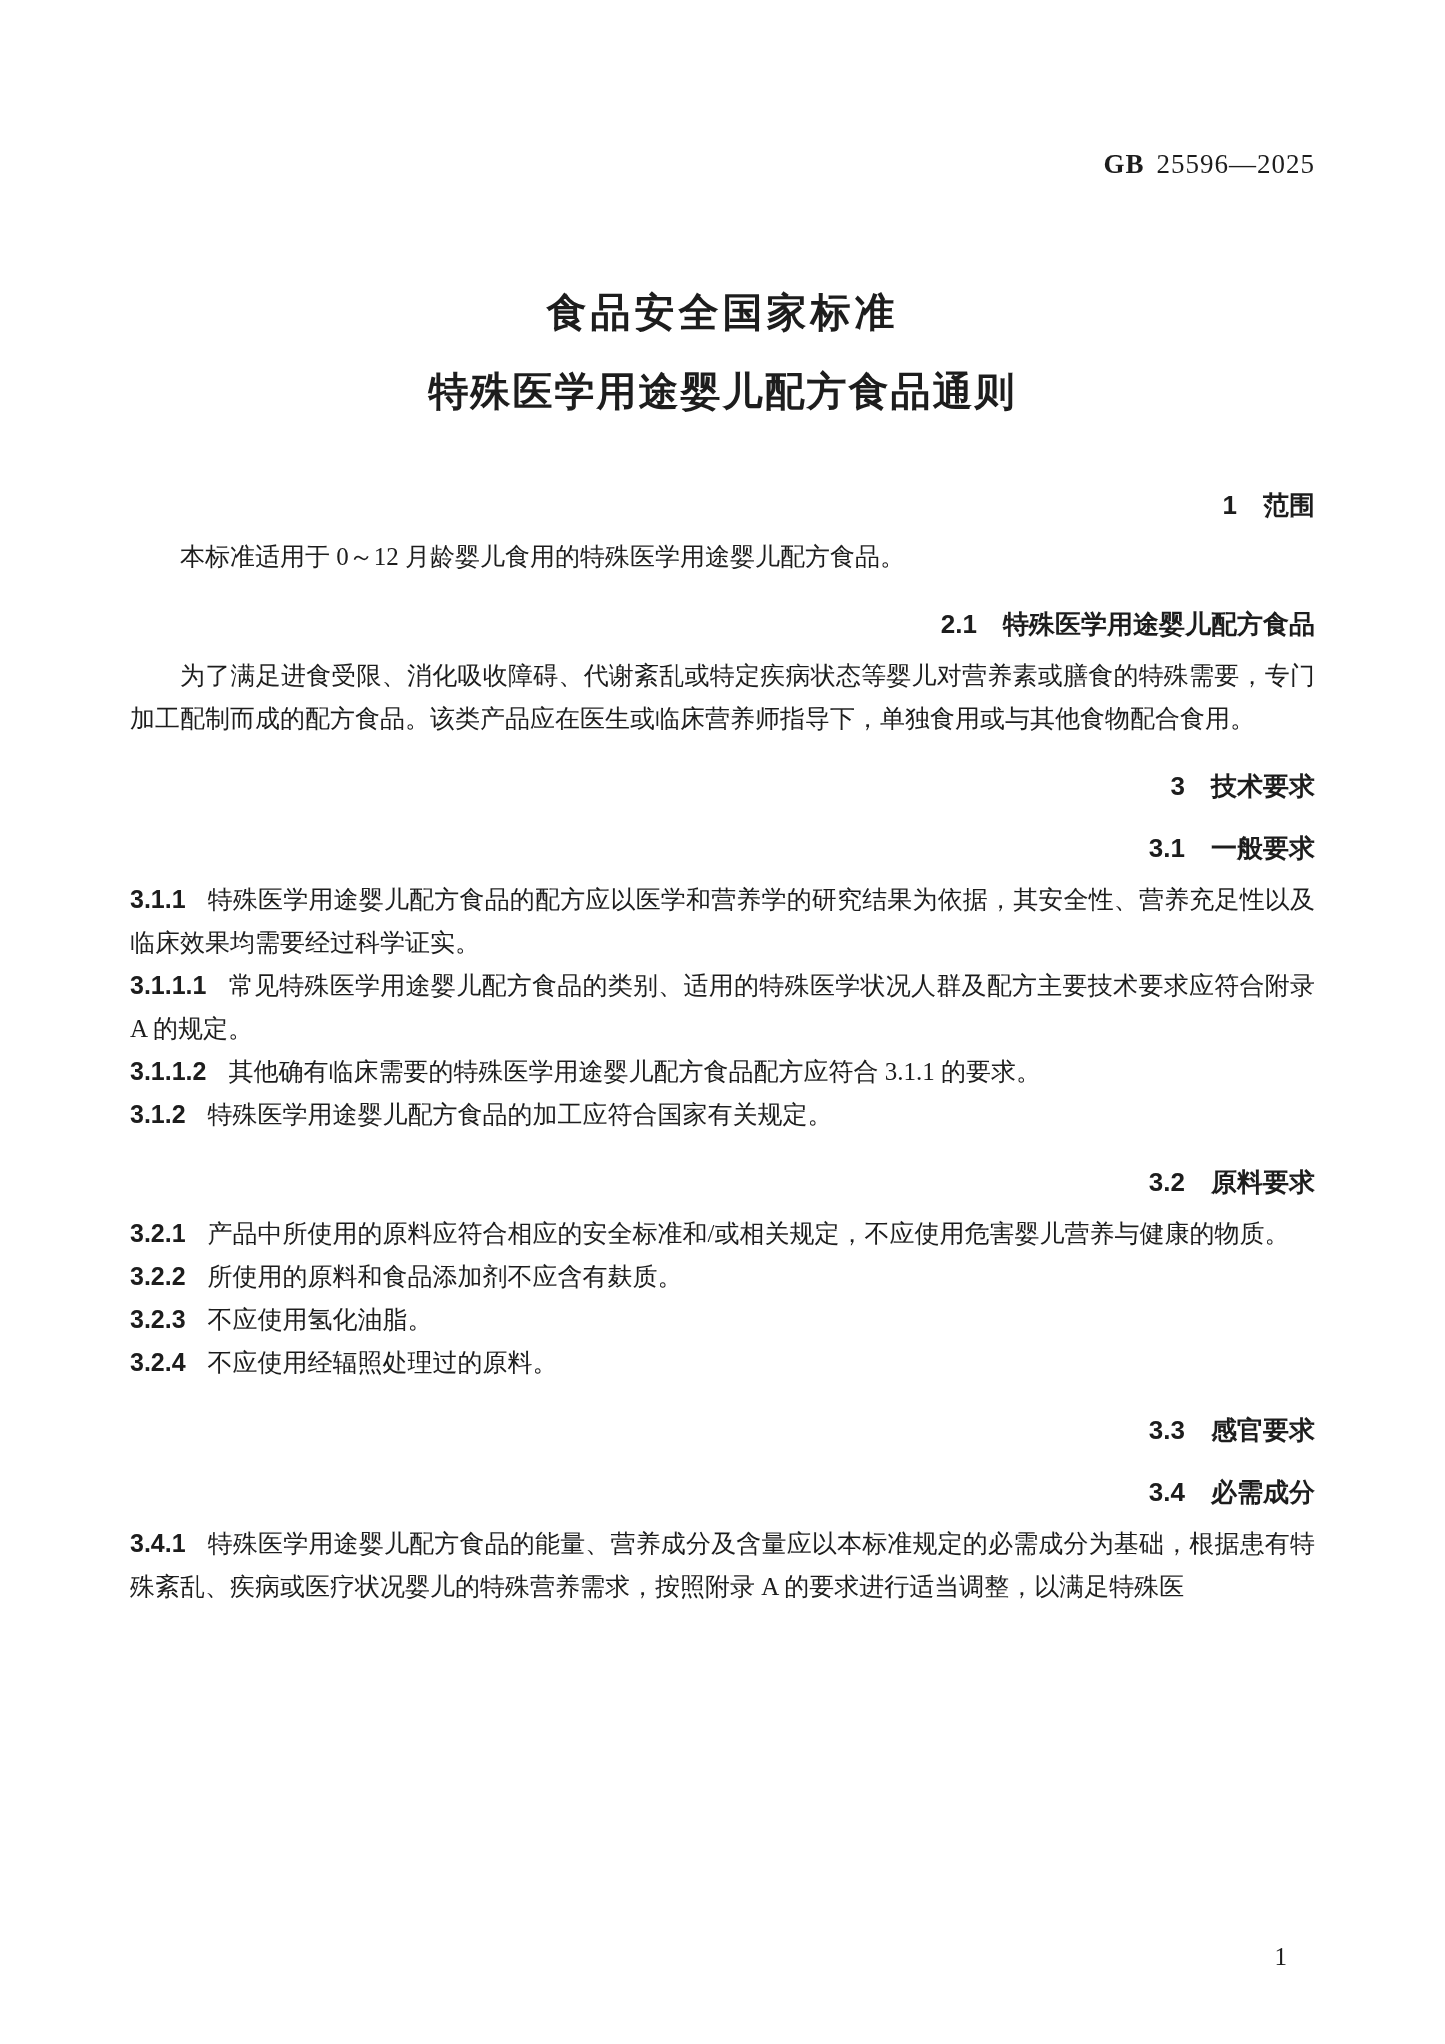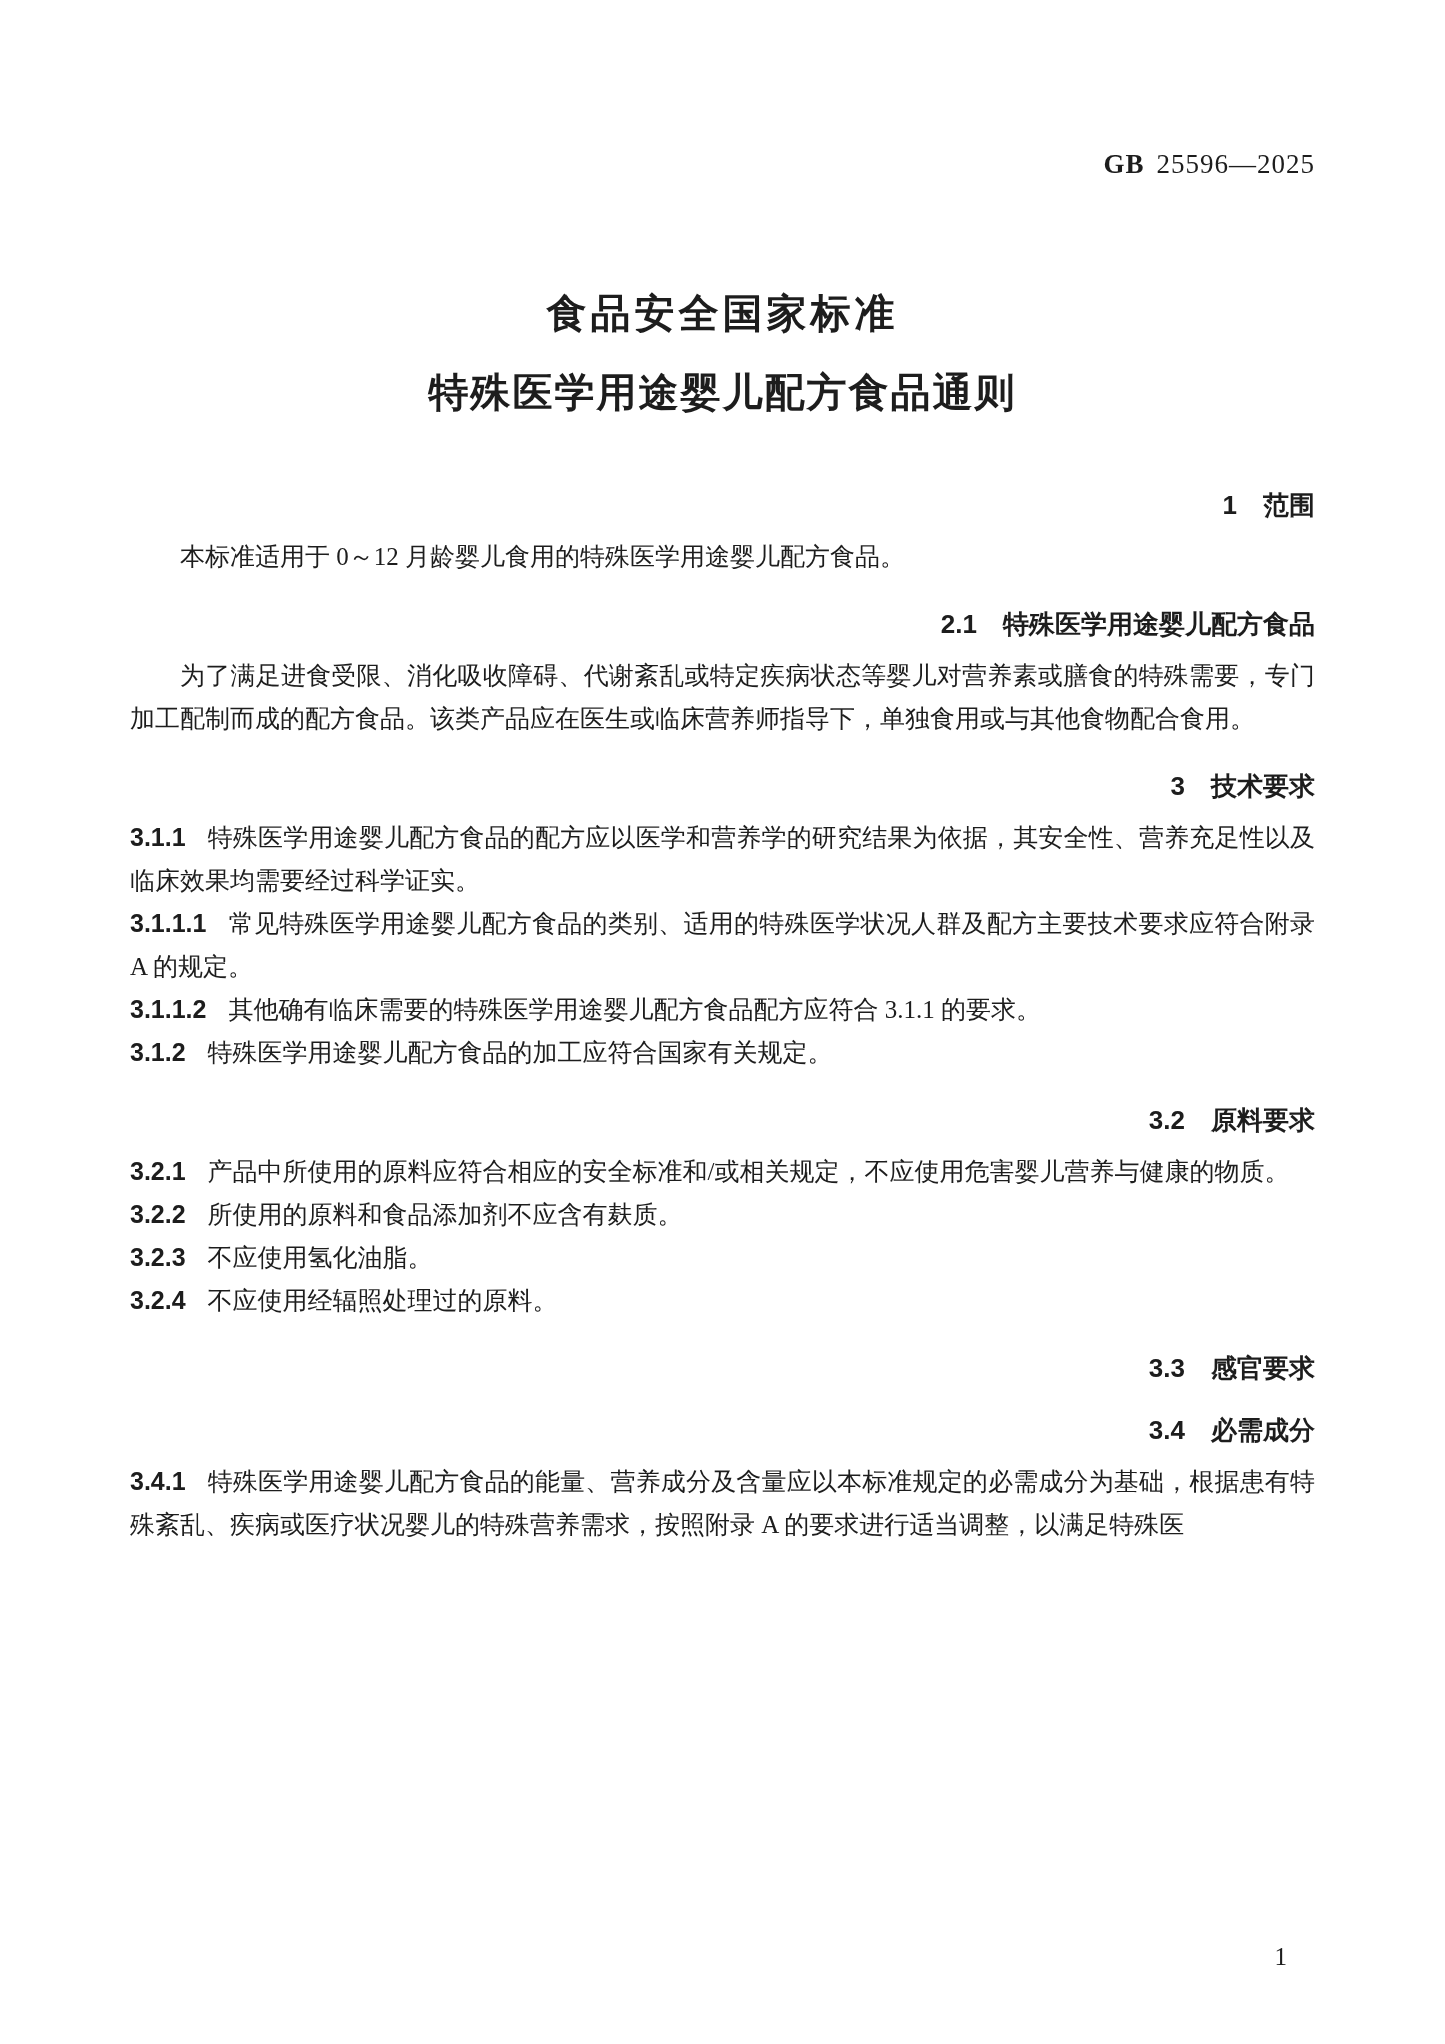--- a/index.html
+++ b/index.html
@@ -17,21 +17,21 @@
   .std-number {
     margin-top:148px;
     text-align:right;
     font-size:27px;
     line-height:32px;
     letter-spacing:1px;
   }
   .std-number .gb { font-weight:bold; margin-right:12px; }
   
   .doc-title {
-    font-family:Liberation Sans, sans-serif;
+    font-family:Liberation Serif, serif;
     font-weight:bold;
     font-size:40px;
     line-height:46px;
     text-align:center;
     margin:0;
   }
   .title-main { margin-top:110px; letter-spacing:4px; }
   .title-sub  { margin-top:33px;  letter-spacing:2px; }
   
   .h {
@@ -85,20 +85,23 @@
 
   <div class="h">
     <span class="hnum">2.1</span><span>特殊医学用途婴儿配方食品</span>
   </div>
   <p class="para indent">为了满足进食受限、消化吸收障碍、代谢紊乱或特定疾病状态等婴儿对营养素或膳食的特殊需要，专门加工配制而成的配方食品。该类产品应在医生或临床营养师指导下，单独食用或与其他食物配合食用。</p>
 
   <div class="h">
     <span class="hnum">3</span><span>技术要求</span>
   </div>
 
+  <div class="h">
+    <span class="hnum">3.1</span><span>一般要求</span>
+  </div>
   <p class="clause">
     <span class="cnum">3.1.1</span><span>特殊医学用途婴儿配方食品的配方应以医学和营养学的研究结果为依据，其安全性、营养充足性以及临床效果均需要经过科学证实。</span>
   </p>
   <p class="clause">
     <span class="cnum">3.1.1.1</span><span>常见特殊医学用途婴儿配方食品的类别、适用的特殊医学状况人群及配方主要技术要求应符合附录 A 的规定。</span>
   </p>
   <p class="clause">
     <span class="cnum">3.1.1.2</span><span>其他确有临床需要的特殊医学用途婴儿配方食品配方应符合 3.1.1 的要求。</span>
   </p>
   <p class="clause">

